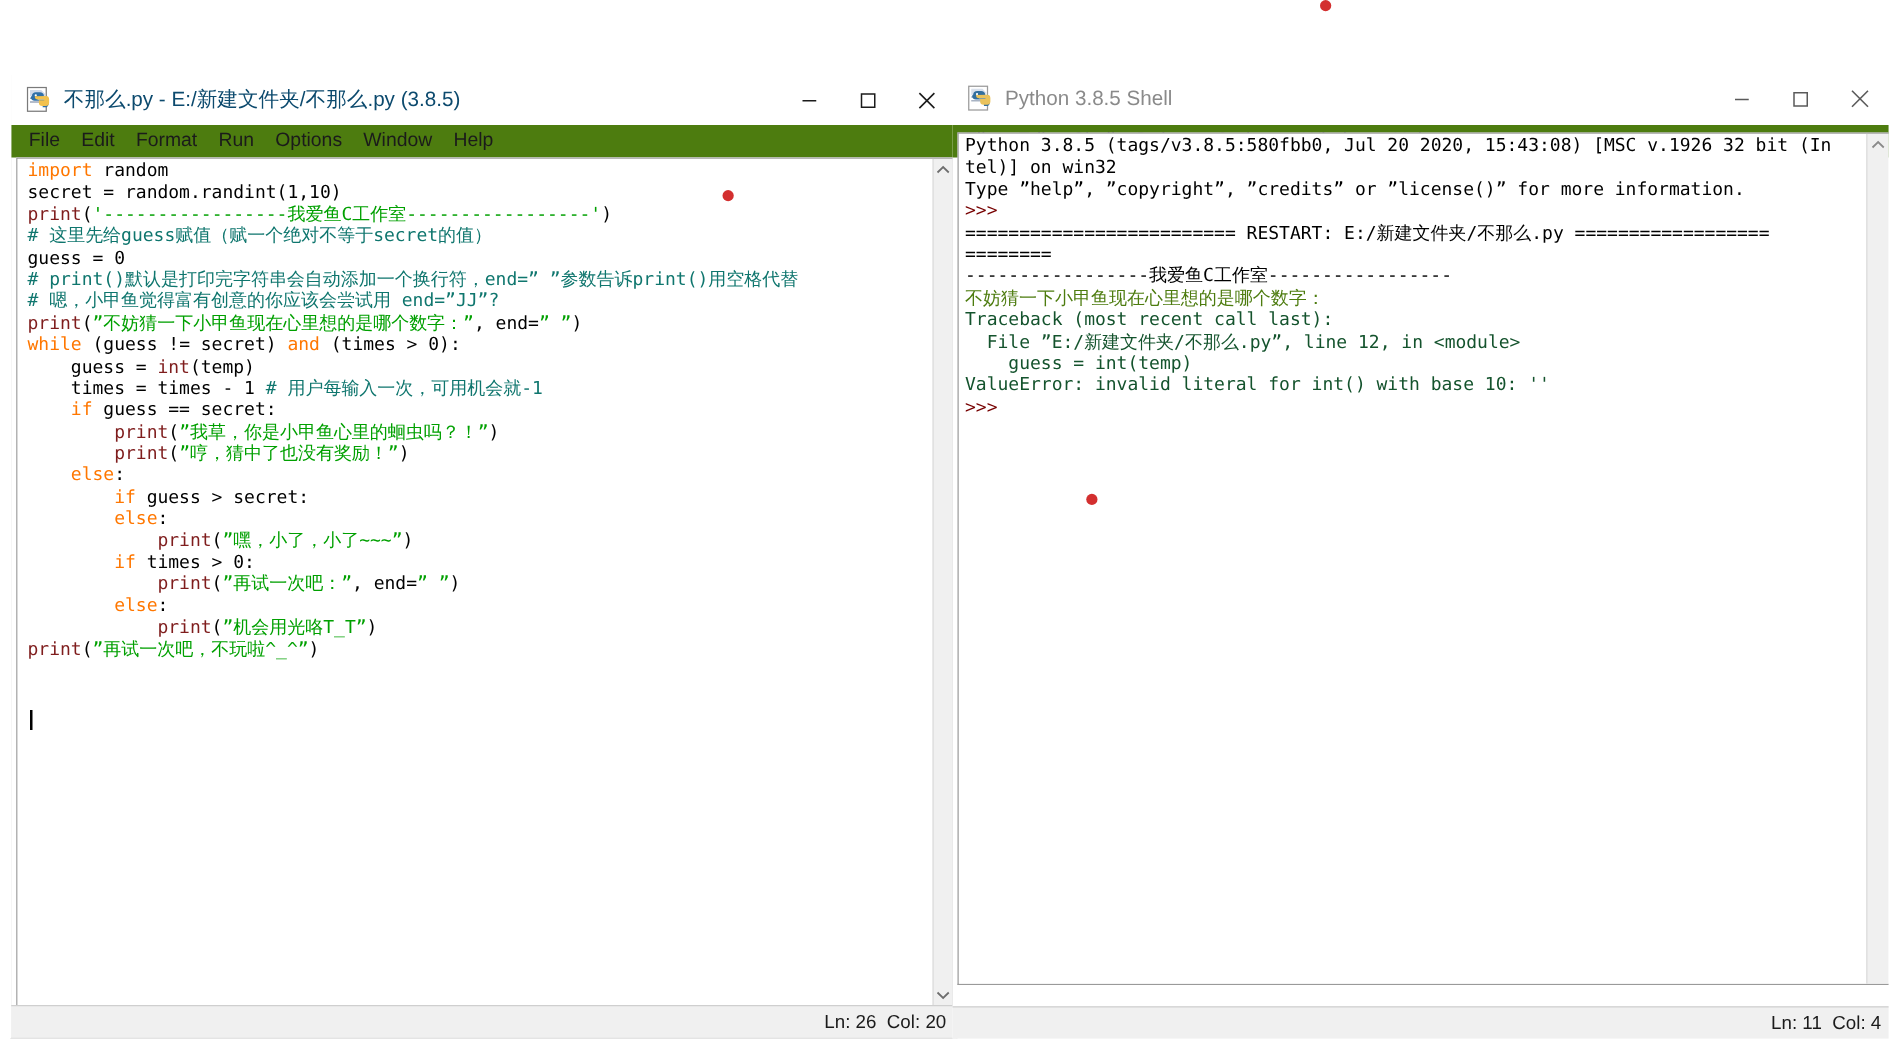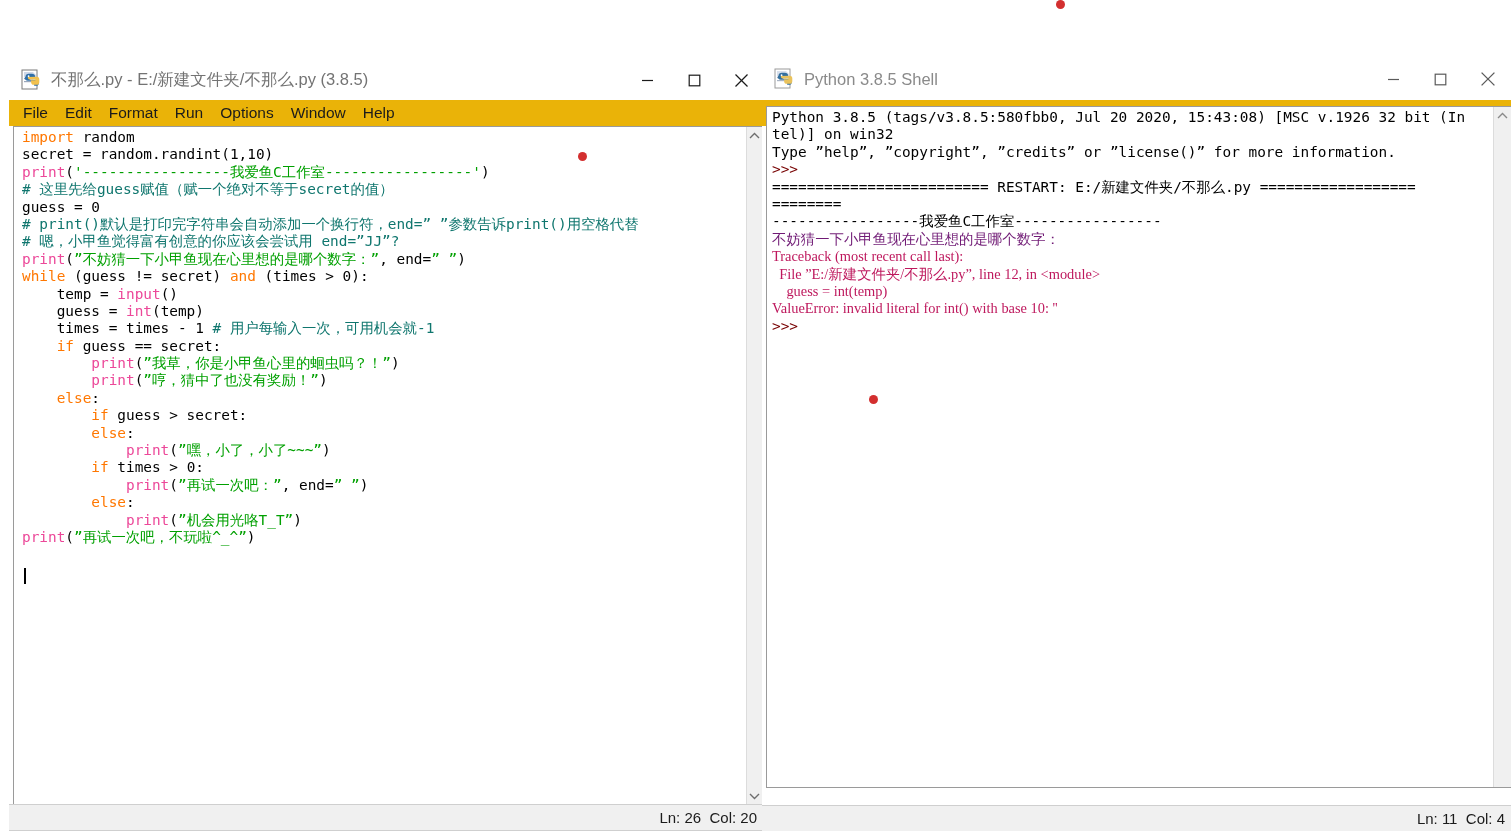--- a/index.html
+++ b/index.html
@@ -36,21 +36,21 @@
   .title-icon {
     width: 22px;
     height: 22px;
     margin-left: 12px;
     margin-right: 8px;
     flex: none;
     position: relative;
   }
   .title-text {
     font-size: 16.5px;
-    color: #737373;
+    color: #0c4a6e;
     white-space: nowrap;
     letter-spacing: 0px;
   }
   .title-text.inactive { color: #8a8a8a; }
 
   .win-buttons {
     margin-left: auto;
     display: flex;
     align-items: stretch;
     height: 40px;
@@ -63,21 +63,21 @@
     justify-content: center;
     position: relative;
   }
   .win-btn svg { display: block; }
 
   
   .menubar {
     height: 26px;
     display: flex;
     align-items: center;
-    background: #eab308;
+    background: #4d7c0f;
     padding-left: 14px;
     box-sizing: border-box;
   }
   .menu-item {
     font-size: 15.5px;
     color: #1b1b1b;
     margin-right: 17px;
     white-space: nowrap;
     line-height: 1;
   }
@@ -113,23 +113,23 @@
     line-height: 17.4px;
     white-space: pre;
     color: #000000;
     height: 17.4px;
   }
 
   
   .kw   { color: #ff7700; }
   .str  { color: #00a000; }
   .cmt  { color: #0f766e; }
-  .bi   { color: #ec4899; text-align: right; }
-  .err  { color: #be185d; font-family: Liberation Serif, serif; }
-  .blu  { color: #701a75; }
+  .bi   { color: #7f1d1d; text-align: right; }
+  .err  { color: #14532d; }
+  .blu  { color: #4d7c0f; }
   .prm  { color: #770000; }
 
   
   .vscroll {
     position: absolute;
     top: 0; right: 0;
     width: 16px; bottom: 0;
     background: #f0f0f0;
     border-left: 1px solid #dcdcdc;
     box-sizing: border-box;
@@ -239,21 +239,20 @@
       <div class="codearea" id="editorCode">
           <div class="codeline"><span class="kw">import</span><span> random</span></div>
           <div class="codeline"><span>secret = random.randint(</span><span>1</span><span>,</span><span>10</span><span>)</span></div>
           <div class="codeline"><span class="bi">print</span><span>(</span><span class="str">'-----------------我爱鱼C工作室-----------------'</span><span>)</span></div>
           <div class="codeline"><span class="cmt"># 这里先给guess赋值（赋一个绝对不等于secret的值）</span></div>
           <div class="codeline"><span>guess = </span><span>0</span></div>
           <div class="codeline"><span class="cmt"># print()默认是打印完字符串会自动添加一个换行符，end=” ”参数告诉print()用空格代替</span></div>
           <div class="codeline"><span class="cmt"># 嗯，小甲鱼觉得富有创意的你应该会尝试用 end=”JJ”?</span></div>
           <div class="codeline"><span class="bi">print</span><span>(</span><span class="str">”不妨猜一下小甲鱼现在心里想的是哪个数字：”</span><span>, end=</span><span class="str">” ”</span><span>)</span></div>
           <div class="codeline"><span class="kw">while</span><span> (guess != secret) </span><span class="kw">and</span><span> (times &gt; </span><span>0</span><span>):</span></div>
-          <div class="codeline"><span>    temp = </span><span class="bi">input</span><span>()</span></div>
           <div class="codeline"><span>    guess = </span><span class="bi">int</span><span>(temp)</span></div>
           <div class="codeline"><span>    times = times - </span><span>1 </span><span class="cmt"># 用户每输入一次，可用机会就-1</span></div>
           <div class="codeline"><span>    </span><span class="kw">if</span><span> guess == secret:</span></div>
           <div class="codeline"><span>        </span><span class="bi">print</span><span>(</span><span class="str">”我草，你是小甲鱼心里的蛔虫吗？！”</span><span>)</span></div>
           <div class="codeline"><span>        </span><span class="bi">print</span><span>(</span><span class="str">”哼，猜中了也没有奖励！”</span><span>)</span></div>
           <div class="codeline"><span>    </span><span class="kw">else</span><span>:</span></div>
           <div class="codeline"><span>        </span><span class="kw">if</span><span> guess &gt; secret:</span></div>
           <div class="codeline"><span>        </span><span class="kw">else</span><span>:</span></div>
           <div class="codeline"><span>            </span><span class="bi">print</span><span>(</span><span class="str">”嘿，小了，小了~~~”</span><span>)</span></div>
           <div class="codeline"><span>        </span><span class="kw">if</span><span> times &gt; </span><span>0</span><span>:</span></div>

